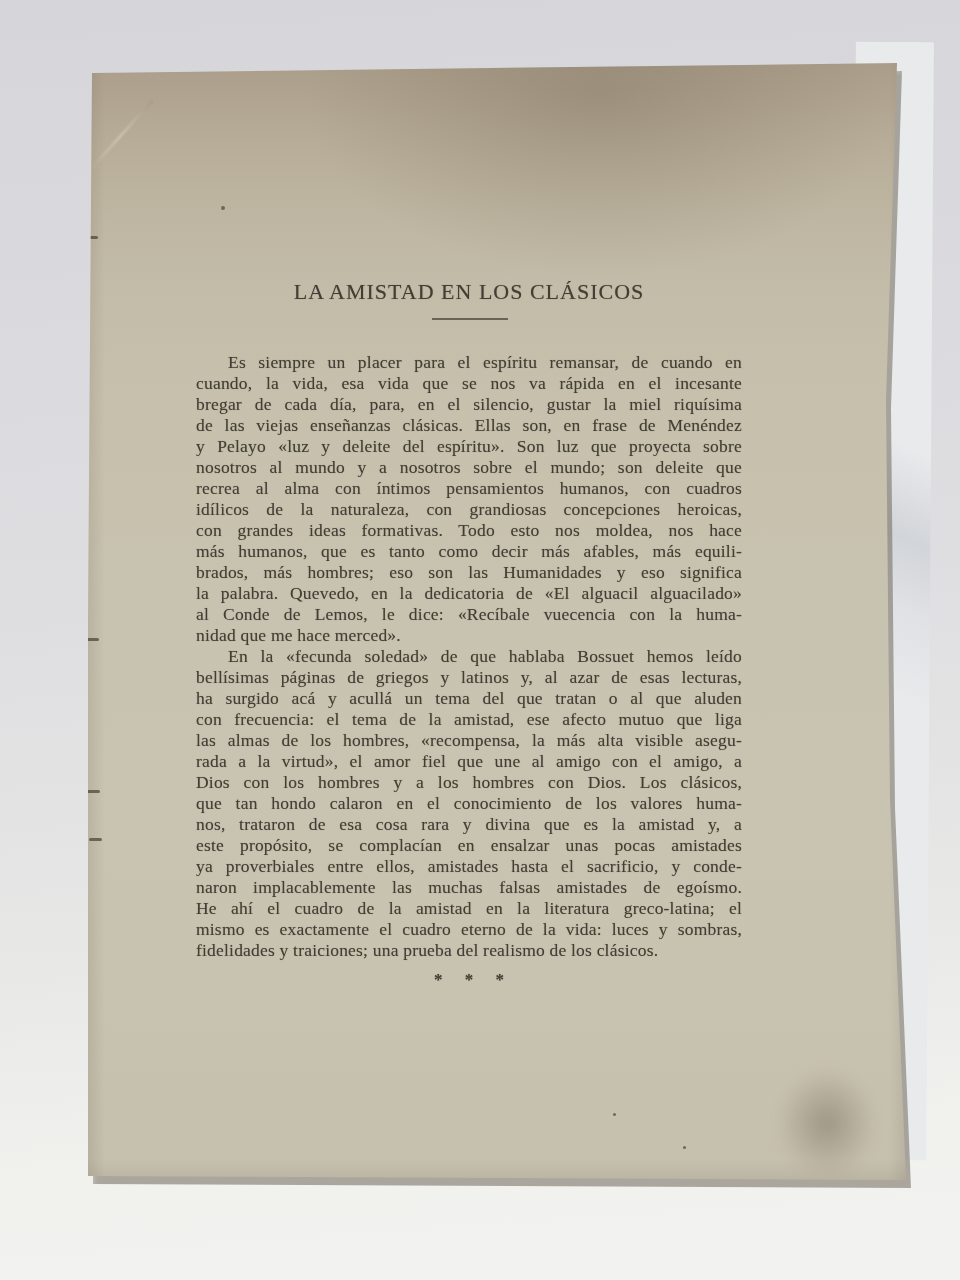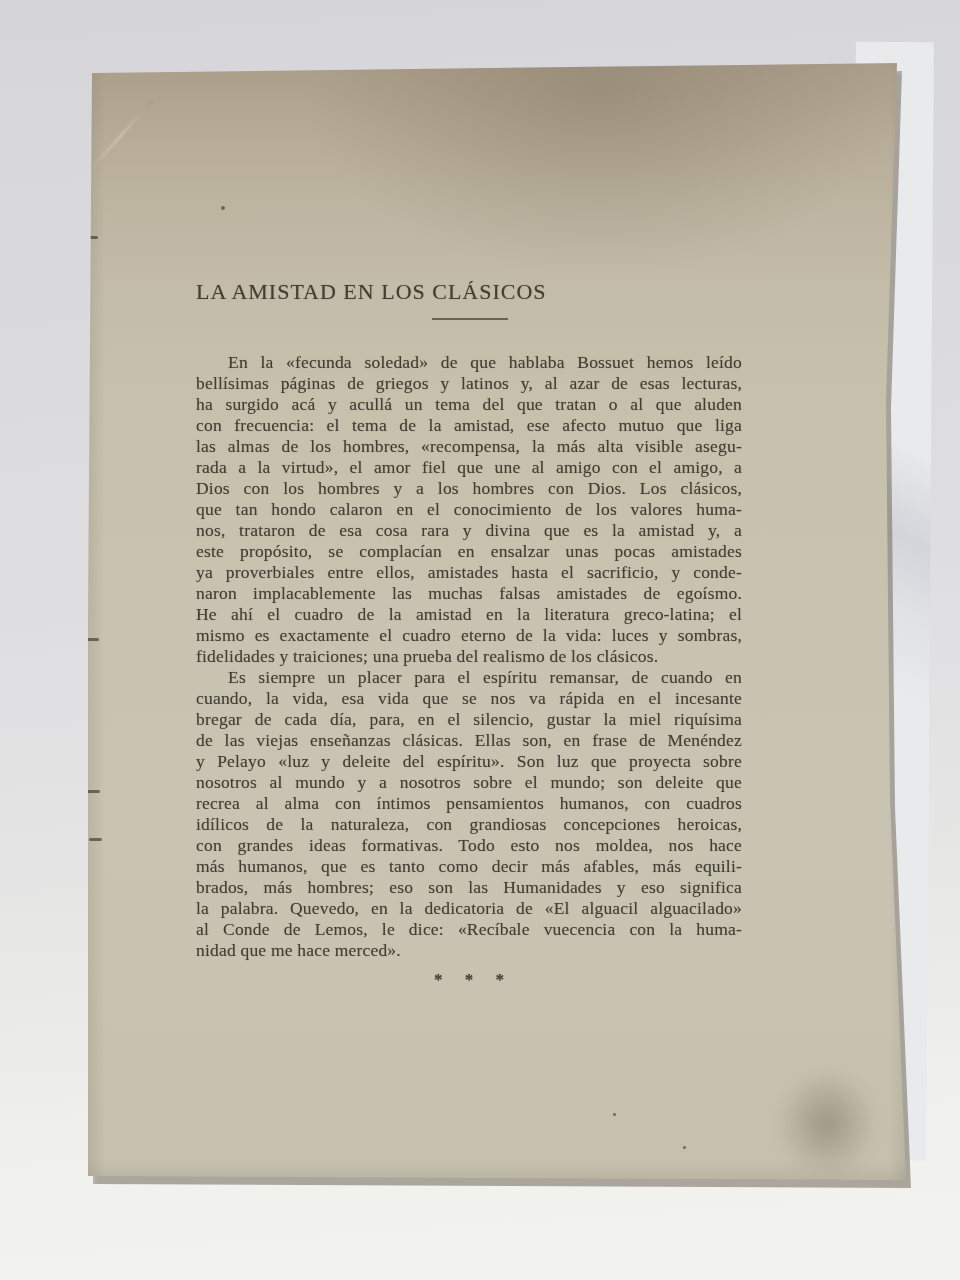--- a/index.html
+++ b/index.html
@@ -42,21 +42,21 @@
   .stitch.s2{left:1px;top:578px;}
   .stitch.s3{left:2px;top:730px;}
   .stitch.s4{left:4px;top:778px;}
   .stain{position:absolute;left:692px;top:1008px;width:100px;height:110px;border-radius:50%;
     background:radial-gradient(closest-side,rgba(118,110,92,0.50),rgba(118,110,92,0.22) 55%,transparent 100%);
     filter:blur(6px);}
   .speck{position:absolute;width:4px;height:4px;border-radius:50%;background:#5a5443;opacity:0.8;}
   .speck.k1{left:136px;top:146px;}
   .speck.k2{left:528px;top:1053px;width:3px;height:3px;}
   .speck.k3{left:598px;top:1086px;width:3px;height:3px;}
-  .page-title{position:absolute;left:111px;top:219px;width:546px;text-align:left;
+  .page-title{position:absolute;left:111px;top:219px;width:546px;text-align:center;
     font-size:22px;letter-spacing:1px;color:var(--ink);
     text-shadow:0 0 1px rgba(66,62,52,0.45);}
   .title-rule{position:absolute;left:347px;top:258px;width:76px;height:0;
     border-top:2px solid rgba(75,69,58,0.75);}
   .text-body{position:absolute;left:111px;top:292px;width:546px;color:var(--ink);
     font-size:17.5px;line-height:21px;letter-spacing:0.2px;
     text-shadow:0 0 1px rgba(66,62,52,0.40);}
   .paragraph{margin:0;}
   .line{height:21px;overflow:hidden;text-align:justify;text-align-last:justify;
     box-sizing:border-box;}
@@ -87,48 +87,48 @@
     <div class="stain"></div>
     <div class="speck k1"></div>
     <div class="speck k2"></div>
     <div class="speck k3"></div>
 
     <div class="page-title">LA AMISTAD EN LOS CLÁSICOS</div>
     <div class="title-rule"></div>
 
     <div class="text-body">
         <div class="paragraph">
+          <div class="line first">Es siempre un placer para el espíritu remansar, de cuando en</div>
+          <div class="line">cuando, la vida, esa vida que se nos va rápida en el incesante</div>
+          <div class="line">bregar de cada día, para, en el silencio, gustar la miel riquísima</div>
+          <div class="line">de las viejas enseñanzas clásicas. Ellas son, en frase de Menéndez</div>
+          <div class="line">y Pelayo «luz y deleite del espíritu». Son luz que proyecta sobre</div>
+          <div class="line">nosotros al mundo y a nosotros sobre el mundo; son deleite que</div>
+          <div class="line">recrea al alma con íntimos pensamientos humanos, con cuadros</div>
+          <div class="line">idílicos de la naturaleza, con grandiosas concepciones heroicas,</div>
+          <div class="line">con grandes ideas formativas. Todo esto nos moldea, nos hace</div>
+          <div class="line">más humanos, que es tanto como decir más afables, más equili-</div>
+          <div class="line">brados, más hombres; eso son las Humanidades y eso significa</div>
+          <div class="line">la palabra. Quevedo, en la dedicatoria de «El alguacil alguacilado»</div>
+          <div class="line">al Conde de Lemos, le dice: «Recíbale vuecencia con la huma-</div>
+          <div class="line last">nidad que me hace merced».</div>
+        </div>
+        <div class="paragraph">
           <div class="line first">En la «fecunda soledad» de que hablaba Bossuet hemos leído</div>
           <div class="line">bellísimas páginas de griegos y latinos y, al azar de esas lecturas,</div>
           <div class="line">ha surgido acá y acullá un tema del que tratan o al que aluden</div>
           <div class="line">con frecuencia: el tema de la amistad, ese afecto mutuo que liga</div>
           <div class="line">las almas de los hombres, «recompensa, la más alta visible asegu-</div>
           <div class="line">rada a la virtud», el amor fiel que une al amigo con el amigo, a</div>
           <div class="line">Dios con los hombres y a los hombres con Dios. Los clásicos,</div>
           <div class="line">que tan hondo calaron en el conocimiento de los valores huma-</div>
           <div class="line">nos, trataron de esa cosa rara y divina que es la amistad y, a</div>
           <div class="line">este propósito, se complacían en ensalzar unas pocas amistades</div>
           <div class="line">ya proverbiales entre ellos, amistades hasta el sacrificio, y conde-</div>
           <div class="line">naron implacablemente las muchas falsas amistades de egoísmo.</div>
           <div class="line">He ahí el cuadro de la amistad en la literatura greco-latina; el</div>
           <div class="line">mismo es exactamente el cuadro eterno de la vida: luces y sombras,</div>
           <div class="line last">fidelidades y traiciones; una prueba del realismo de los clásicos.</div>
         </div>
-        <div class="paragraph">
-          <div class="line first">Es siempre un placer para el espíritu remansar, de cuando en</div>
-          <div class="line">cuando, la vida, esa vida que se nos va rápida en el incesante</div>
-          <div class="line">bregar de cada día, para, en el silencio, gustar la miel riquísima</div>
-          <div class="line">de las viejas enseñanzas clásicas. Ellas son, en frase de Menéndez</div>
-          <div class="line">y Pelayo «luz y deleite del espíritu». Son luz que proyecta sobre</div>
-          <div class="line">nosotros al mundo y a nosotros sobre el mundo; son deleite que</div>
-          <div class="line">recrea al alma con íntimos pensamientos humanos, con cuadros</div>
-          <div class="line">idílicos de la naturaleza, con grandiosas concepciones heroicas,</div>
-          <div class="line">con grandes ideas formativas. Todo esto nos moldea, nos hace</div>
-          <div class="line">más humanos, que es tanto como decir más afables, más equili-</div>
-          <div class="line">brados, más hombres; eso son las Humanidades y eso significa</div>
-          <div class="line">la palabra. Quevedo, en la dedicatoria de «El alguacil alguacilado»</div>
-          <div class="line">al Conde de Lemos, le dice: «Recíbale vuecencia con la huma-</div>
-          <div class="line last">nidad que me hace merced».</div>
-        </div>
         <div class="separator">* * *</div>
       </div>
   </div>
 </div>
 
 </body></html>

